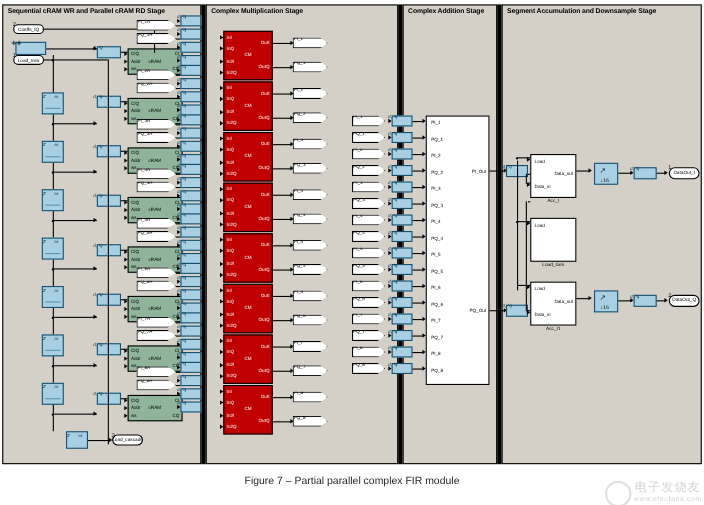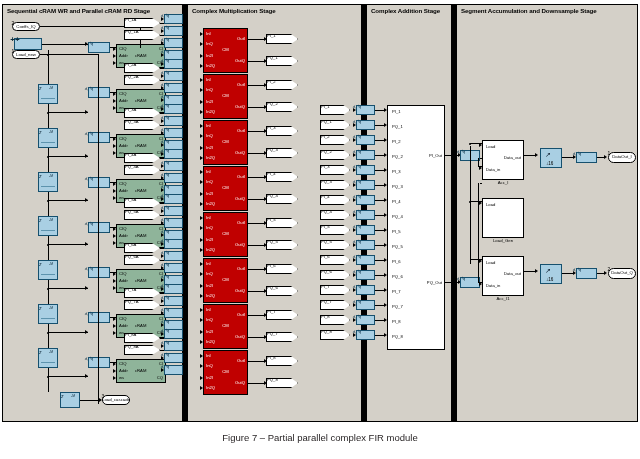--- a/index.html
+++ b/index.html
@@ -922,13 +922,18 @@
         <div class="dtxt" style="left: 0px; top: 0px;">d, ¹q</div>
       </div>
       <div class="w wh" style="left: 597px; top: 273px; width: 8px; height: 1px;"></div>
       <div class="ar" style="left: 604px; top: 271px;"></div>
       <div class="inport" style="left: 608px; top: 268px; width: 28px; height: 11px;">
         <div class="num" style="left: 0px; top: 0px;">2</div>
         <div class="portname" style="left: 50%; top: 0px;">DataOut_Q</div>
       </div>
     </div>
   <div class="caption">Figure 7 – Partial parallel complex FIR module</div>
+  <div class="wm">
+    <div class="orb"></div>
+    <div class="cn">电子发烧友</div>
+    <div class="en">www.elecfans.com</div>
+  </div>
 </div>
 
 </body></html>

